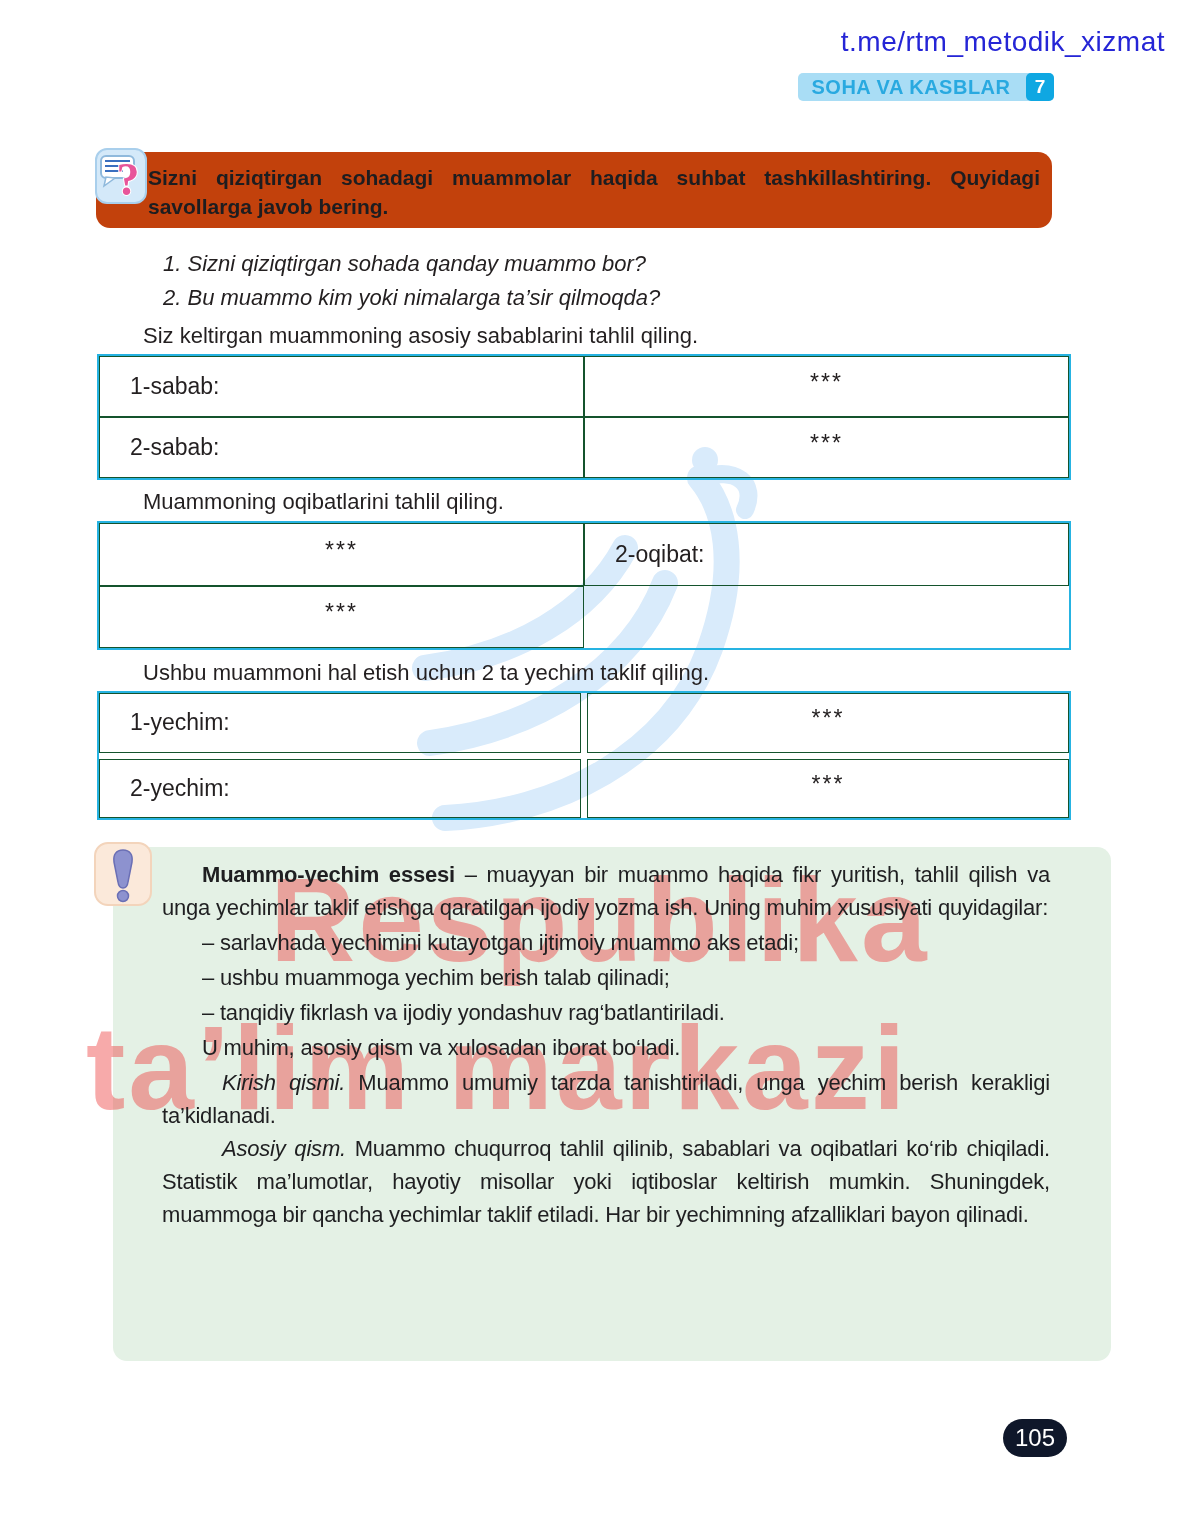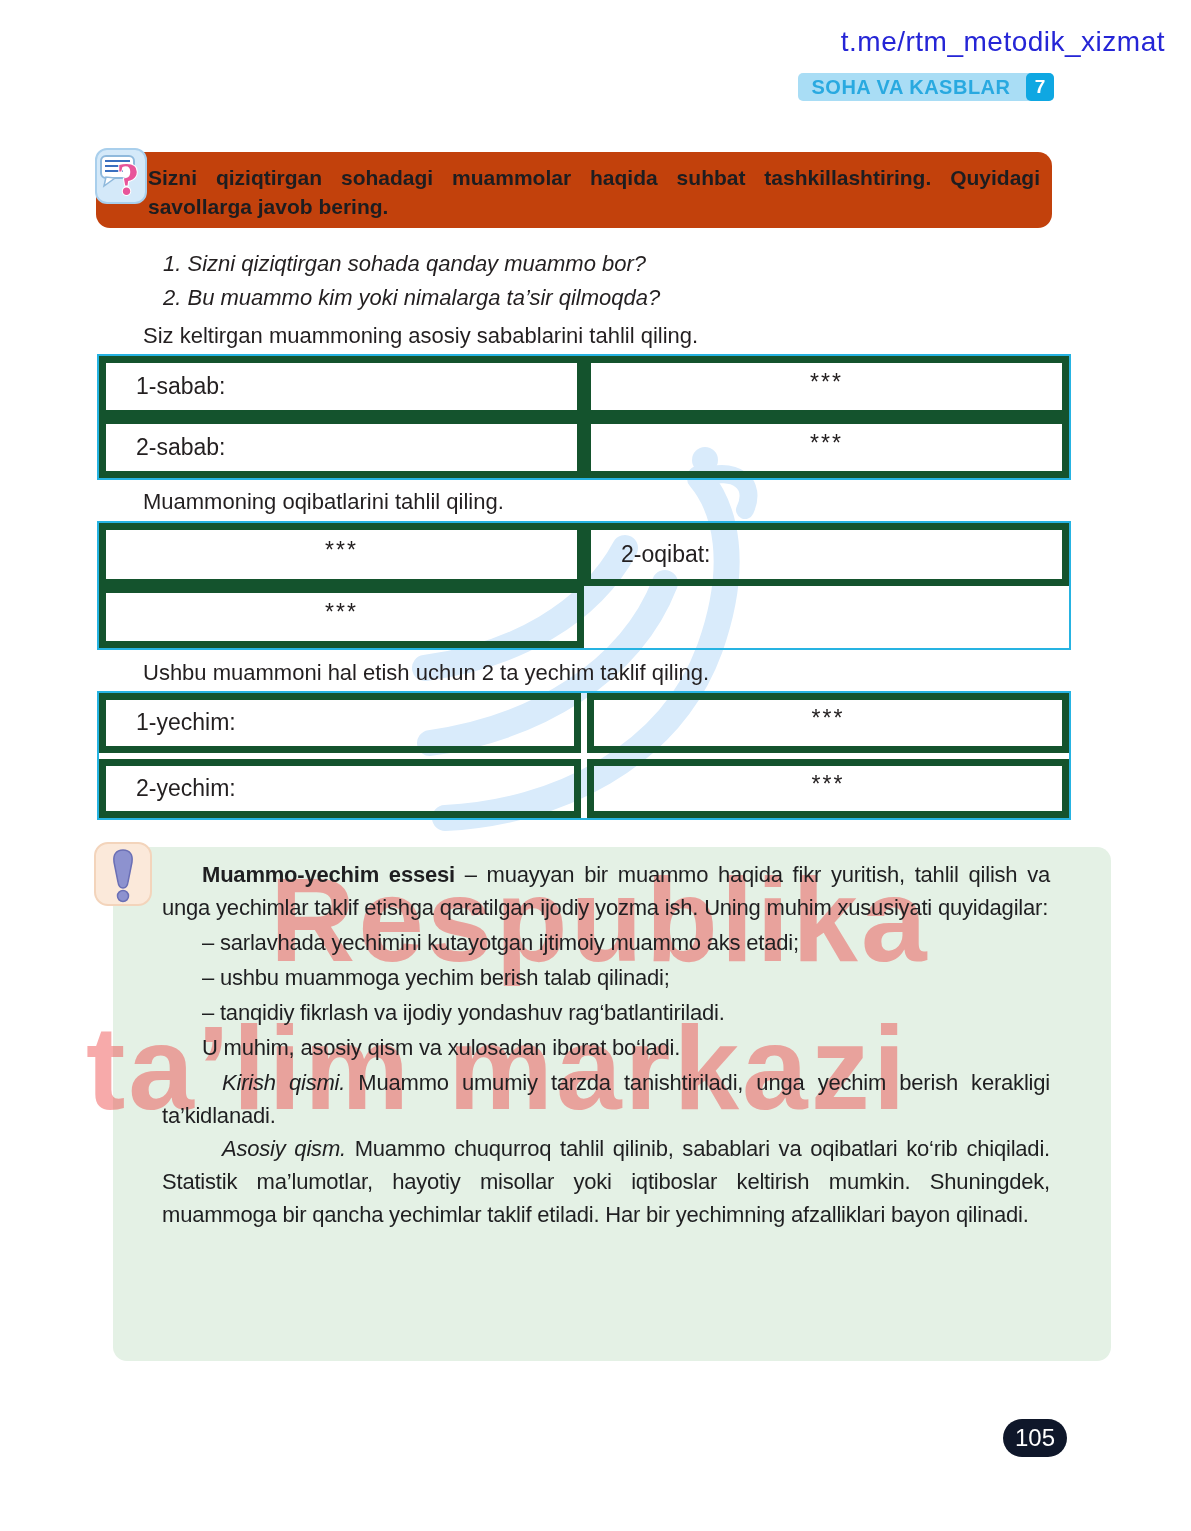--- a/index.html
+++ b/index.html
@@ -51,21 +51,21 @@
   }
   .intro{position:absolute;left:143px;font-size:22px;z-index:2;}
   .intro1{top:323px;} .intro2{top:489px;} .intro3{top:660px;}
   
   .tbl{
     position:absolute;left:97px;width:970px;z-index:2;
     display:grid;grid-template-columns:1fr 1fr;
     border:2px solid #26b3e2;background:transparent;
   }
   .tbl1{top:354px;height:122px;} .tbl2{top:521px;height:125px;} .tbl3{top:691px;height:125px;gap:6px;}
-  .cell{border:7px solid #14532d;display:flex;align-items:center;font-size:23px;}
+  .cell{border:1px solid #14532d;display:flex;align-items:center;font-size:23px;}
   .cell.label{padding-left:30px;}
   .cell.value{justify-content:center;letter-spacing:2px;padding-bottom:8px;}
   
   .callout-green{
     position:absolute;left:113px;top:847px;width:953px;height:514px;
     background:#e4f1e5;border-radius:14px;padding-left:45px;
   }
   .callout-green .content{
     position:absolute;left:49px;top:11px;width:888px;z-index:2;
     font-size:22px;line-height:33px;text-align:justify;color:#1f1f21;letter-spacing:-0.2px;

